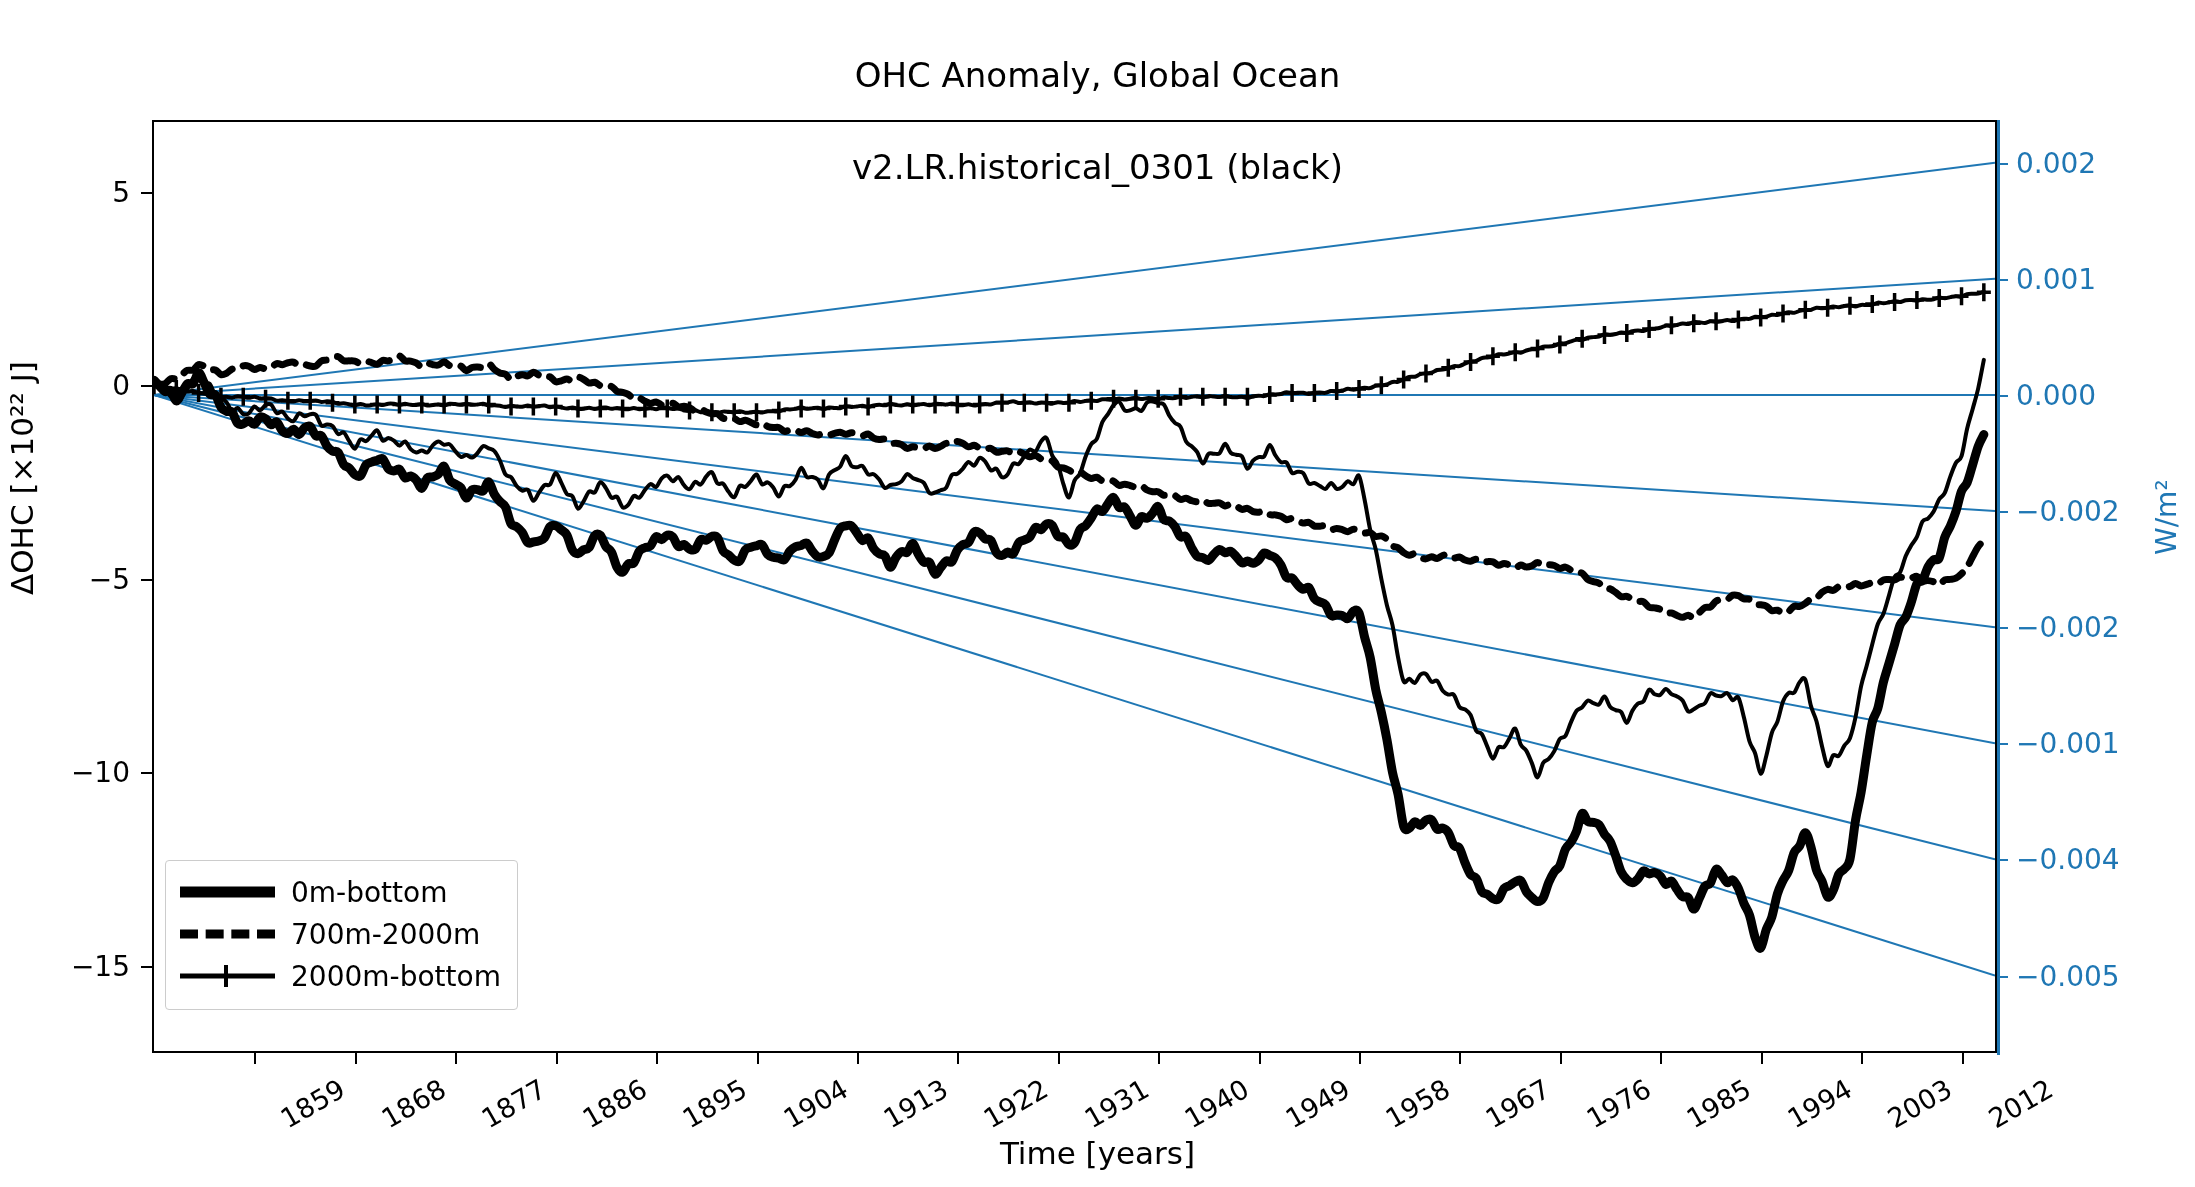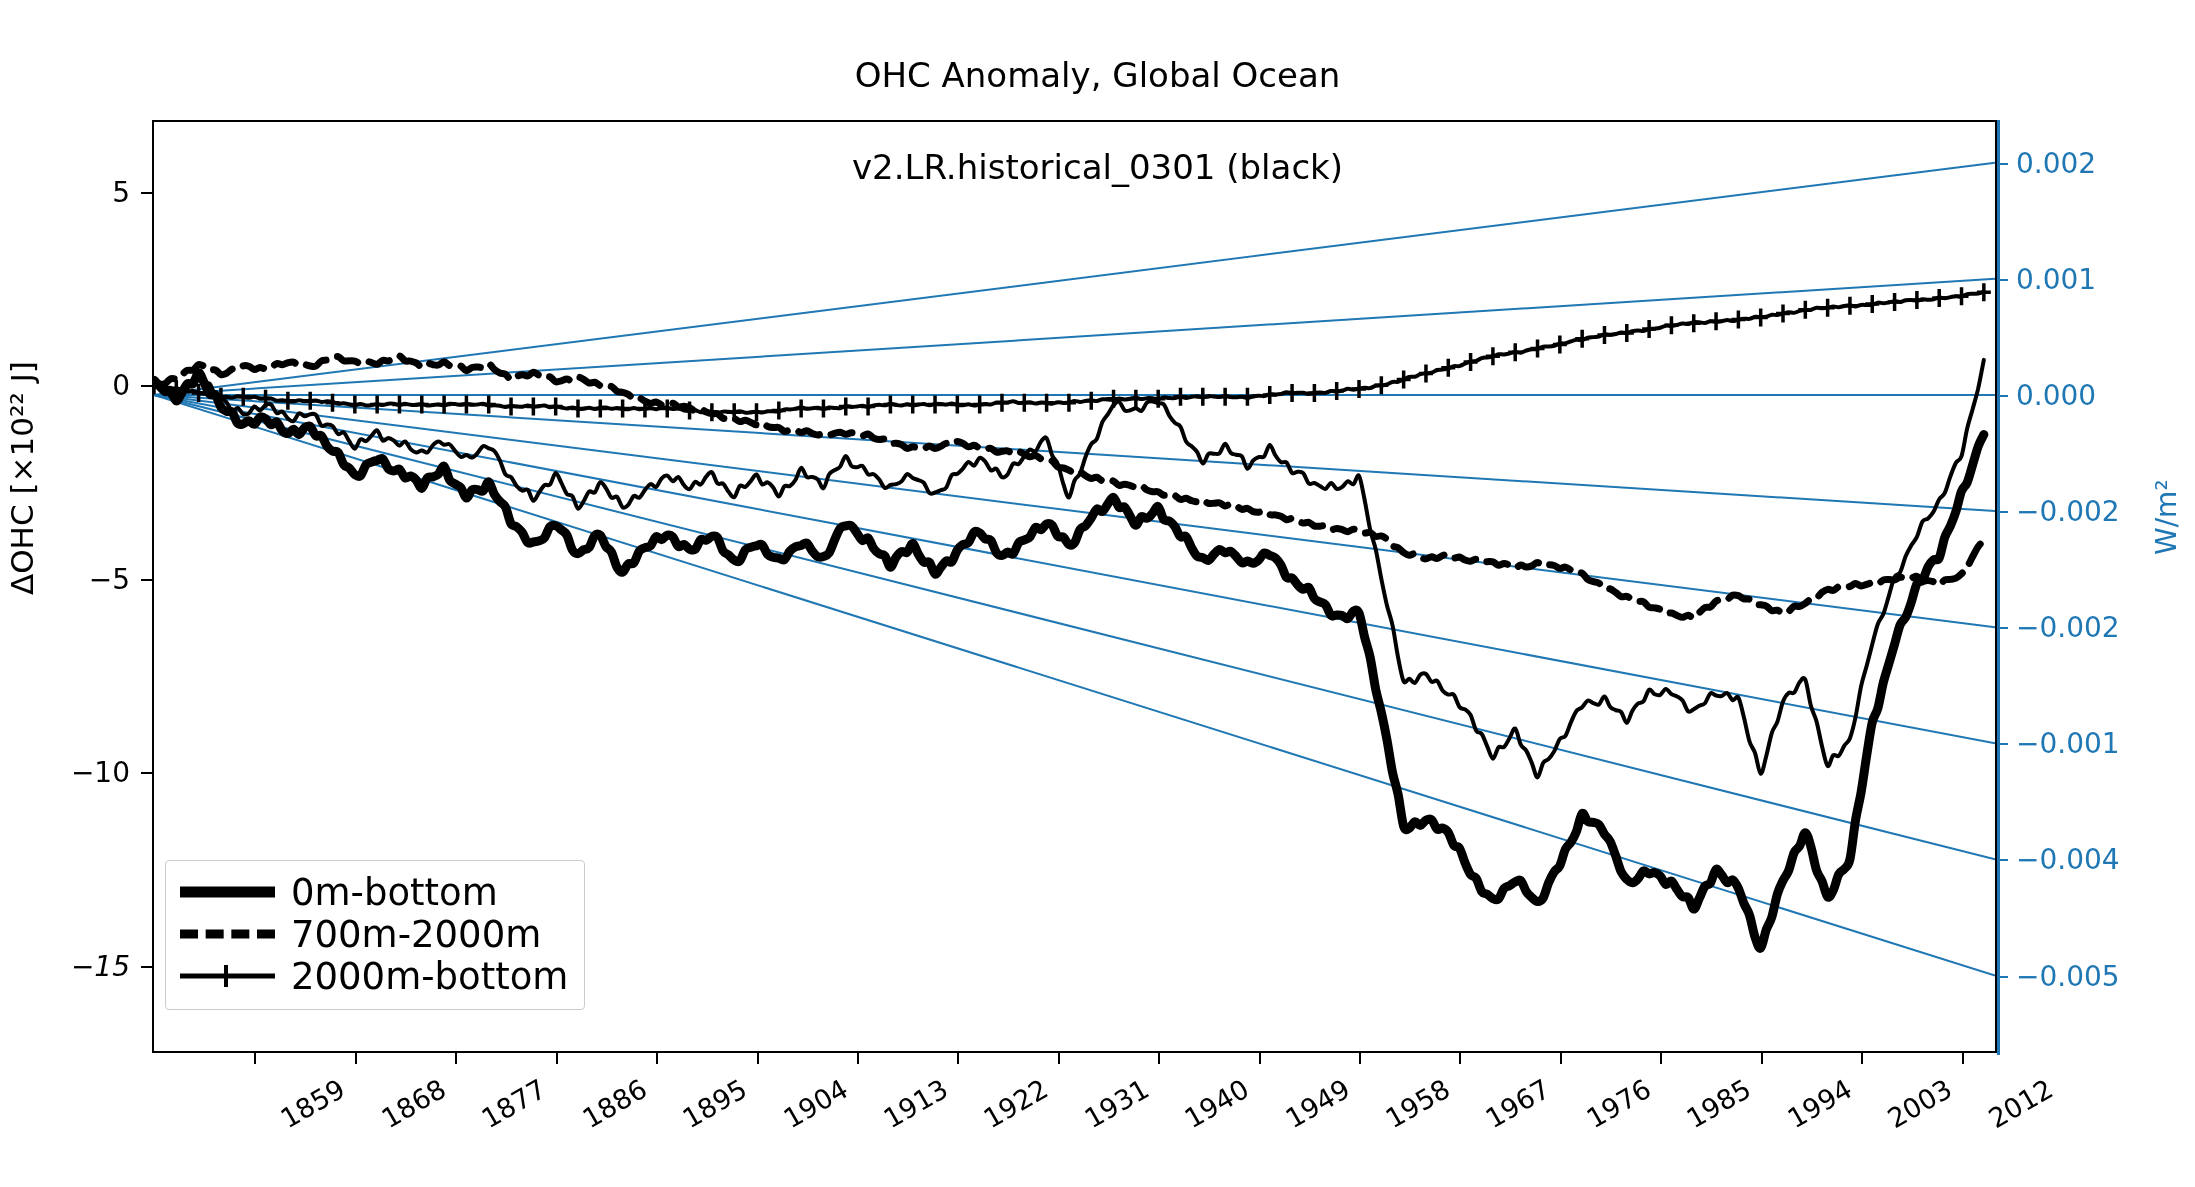--- a/index.html
+++ b/index.html
@@ -36,21 +36,21 @@
   .legend{position:absolute;left:165px;top:860px;background:#fff;border:1.5px solid #cccccc;border-radius:4px;padding:10px 16px 12px 14px;}
   .legrow{display:flex;align-items:center;height:42px;}
   .legkey{width:95px;height:24px;position:relative;margin-right:16px;flex:none;}
   .legkey .bar{position:absolute;left:0;top:50%;width:100%;transform:translateY(-50%);background:#000;}
   .legkey.k1 .bar{height:11px;}
   .legkey.k2 .bar{height:6px;}
   .legkey.k3 .bar{height:0;background:none;border-top:9px dashed #000;}
   .legkey.k4 .bar{height:5px;}
   .legkey.k4 .plus{position:absolute;left:46px;top:50%;width:4px;height:22px;background:#000;transform:translate(-50%,-50%);}
   .legkey.k4 .plush{position:absolute;left:46px;top:50%;width:22px;height:4px;background:#000;transform:translate(-50%,-50%);}
-  .leglabel{font-size:37px;color:#000;white-space:nowrap;}
+  .leglabel{font-size:28px;color:#000;white-space:nowrap;}
 </style>
 </head>
 <body>
 
 <div class="figure">
 
   <div class="title">
     <span class="l1">OHC Anomaly, Global Ocean</span>
     <span class="l2">v2.LR.historical_0301 (black)</span>
   </div>
@@ -162,21 +162,21 @@
   <div id="left-ticks">
       <div class="ltick" style="top: 191.675px; left: 141px; right: auto;"></div>
       <div class="ltlabel" style="top: 191.675px; left: 0px; width: 130px;">5</div>
       <div class="ltick" style="top: 385.217px; left: 141px; right: auto;"></div>
       <div class="ltlabel" style="top: 385.217px; left: 0px; width: 130px;">0</div>
       <div class="ltick" style="top: 578.758px; left: 141px; right: auto;"></div>
       <div class="ltlabel" style="top: 578.758px; left: 0px; width: 130px;">−5</div>
       <div class="ltick" style="top: 772.3px; left: 141px; right: auto;"></div>
       <div class="ltlabel" style="top: 772.3px; left: 0px; width: 130px;">−10</div>
       <div class="ltick" style="top: 965.842px; left: 141px; right: auto;"></div>
-      <div class="ltlabel" style="top: 965.842px; left: 0px; width: 130px; font-style: italic;">−15</div>
+      <div class="ltlabel" style="top: 965.842px; left: 0px; width: 130px;">−15</div>
     </div>
   <div id="right-ticks">
       <div class="rtick" style="top: 162.644px; left: 1997px;"></div>
       <div class="rtlabel" style="top: 162.644px; left: 2016px;">0.002</div>
       <div class="rtick" style="top: 278.769px; left: 1997px;"></div>
       <div class="rtlabel" style="top: 278.769px; left: 2016px;">0.001</div>
       <div class="rtick" style="top: 394.894px; left: 1997px;"></div>
       <div class="rtlabel" style="top: 394.894px; left: 2016px;">0.000</div>
       <div class="rtick" style="top: 511.019px; left: 1997px;"></div>
       <div class="rtlabel" style="top: 511.019px; left: 2016px;">−0.002</div>
@@ -223,20 +223,21 @@
       <div class="btick" style="left: 1760.69px; top: 1053px;"></div>
       <div class="btlabel" style="left: 1772.69px; top: 1073px;">1994</div>
       <div class="btick" style="left: 1861.11px; top: 1053px;"></div>
       <div class="btlabel" style="left: 1873.11px; top: 1073px;">2003</div>
       <div class="btick" style="left: 1961.53px; top: 1053px;"></div>
       <div class="btlabel" style="left: 1973.53px; top: 1073px;">2012</div>
     </div>
 
   <div class="ylabel"><span>ΔOHC [×10²² J]</span></div>
   <div class="rylabel"><span>W/m²</span></div>
+  <div class="xlabel"><span>Time [years]</span></div>
 
   <div class="legend">
     <div class="legrow">
       <span class="legkey k1">
           <span class="bar"></span>
         </span>
       <span class="leglabel">0m-bottom</span>
     </div>
     <div class="legrow">
       <span class="legkey k3">

